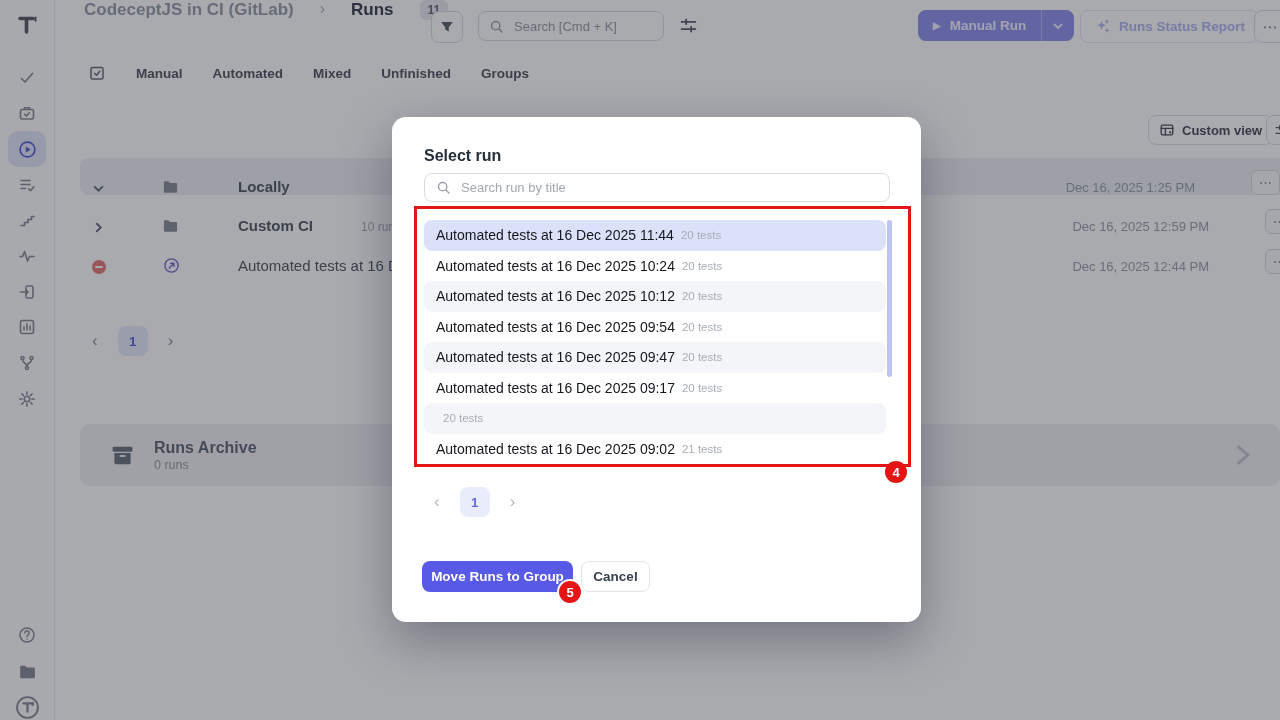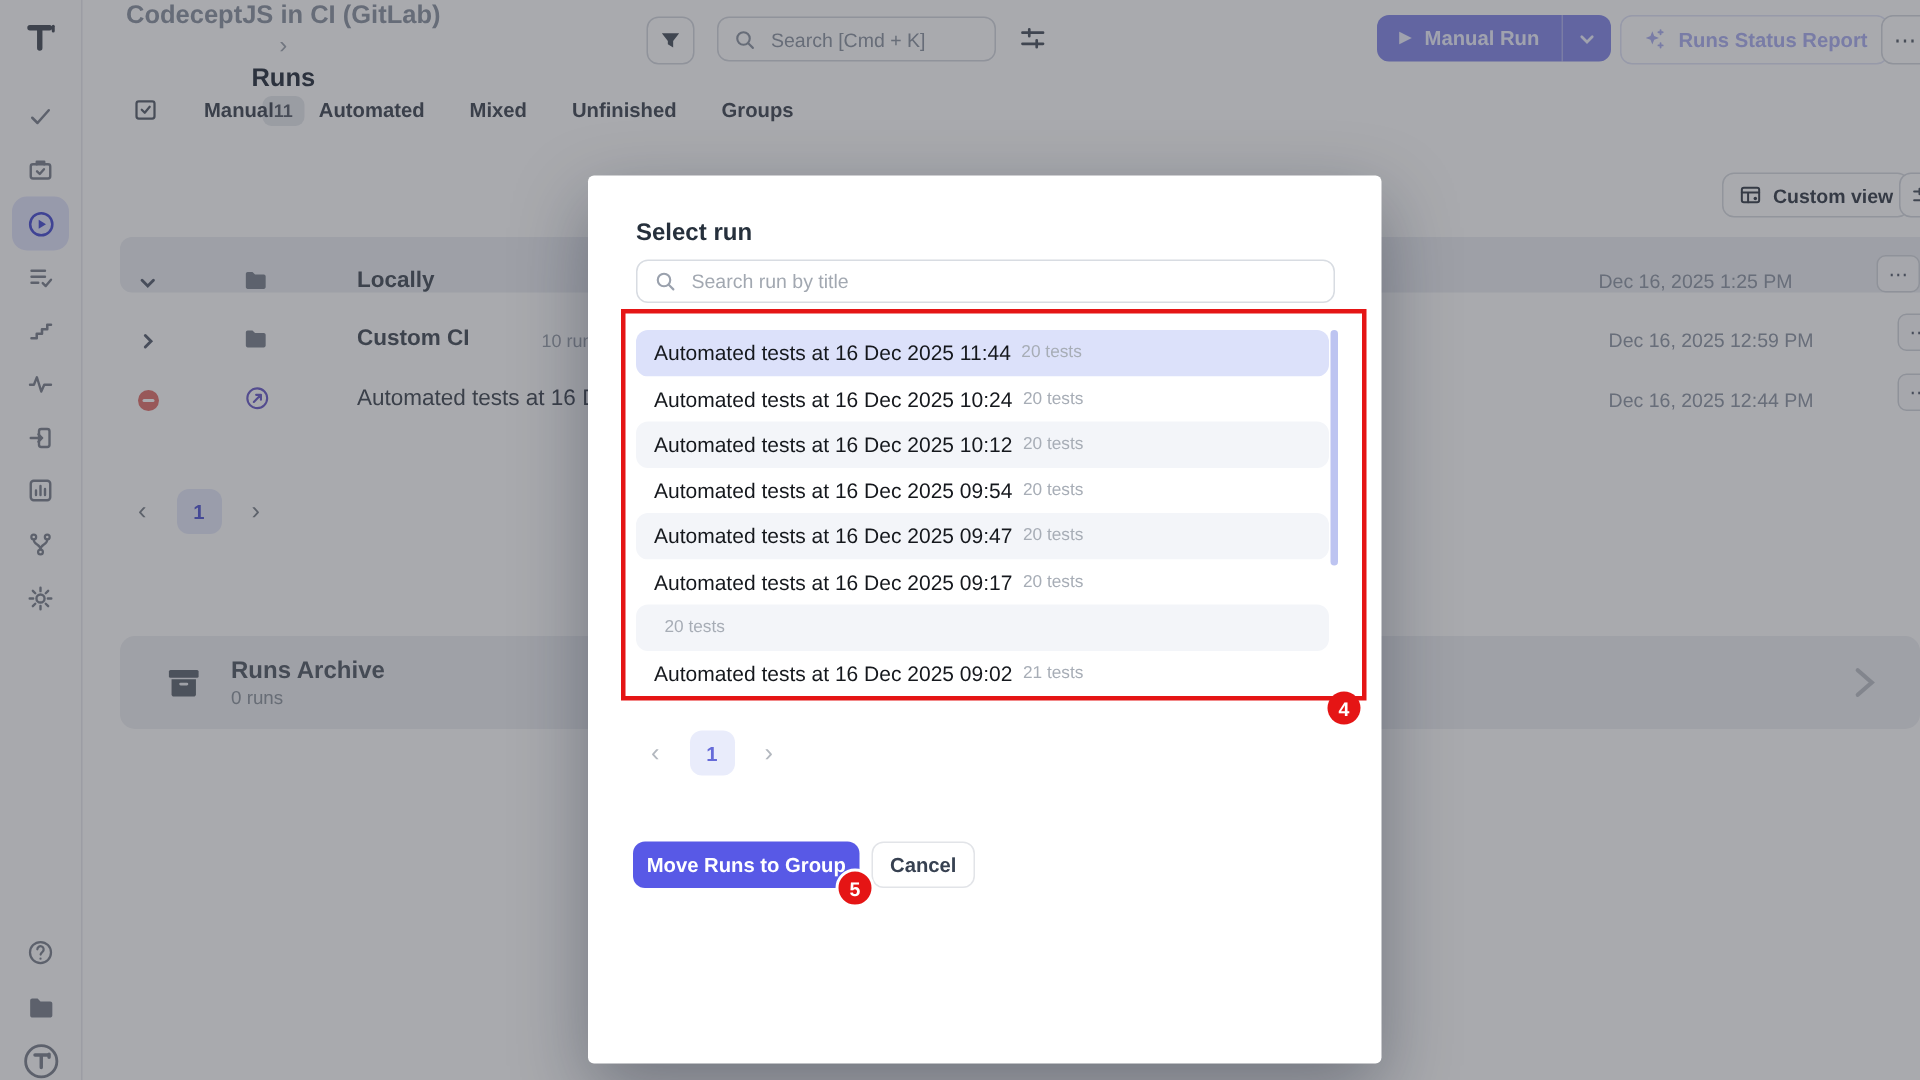--- a/index.html
+++ b/index.html
@@ -8,21 +8,21 @@
   .abs{position:absolute;}
   svg{display:block;}
 
   
   .sidebar{left:0;top:0;width:54px;height:720px;background:#fdfdfe;border-right:1px solid #ececf0;}
   .side-ic{position:absolute;left:8px;width:38px;height:36px;display:flex;align-items:center;justify-content:center;color:#8a909a;}
   .side-ic.active{background:#e4e6fb;border-radius:10px;color:#5d62d8;}
 
   
   .brand{left:15px;top:13px;color:#5b616b;}
-  .crumbs{left:84px;top:0;height:52px;display:flex;align-items:center;gap:2px;flex-direction:column;}
+  .crumbs{left:84px;top:0;height:52px;display:flex;align-items:flex-start;gap:26px;}
   .crumb-project{font-size:17px;font-weight:600;color:#99a0ac;}
   .crumb-sep{font-size:16px;color:#aab0b9;}
   .crumb-page{font-size:17px;font-weight:700;color:#3f4753;}
   .count-badge{background:#e9ebef;color:#6a717c;font-size:12px;font-weight:600;border-radius:6px;padding:3px 8px;}
   .icon-btn{display:flex;align-items:center;justify-content:center;border:1px solid #d9dce2;border-radius:8px;background:#fff;color:#5f6671;}
   .filter-btn{left:431px;top:11px;width:30px;height:30px;}
   .gsearch{left:478px;top:11px;width:186px;height:30px;border:1px solid #d9dce2;border-radius:8px;display:flex;align-items:center;gap:8px;padding:0 10px;box-sizing:border-box;color:#9aa1ad;}
   .gsearch input{border:0;outline:0;background:transparent;font-family:inherit;font-size:13px;color:#b91c1c;width:100%;}
   .gsearch input::placeholder{color:#9aa1ad;}
   .adjust{left:679px;top:16px;color:#5f6671;}
@@ -60,21 +60,21 @@
   .pg-chev{color:#8b9199;font-size:17px;}
   .pg-num{width:30px;height:30px;border-radius:8px;background:#e9ecfb;color:#666bd9;font-size:13.5px;font-weight:600;display:flex;align-items:center;justify-content:center;}
   .archive{left:80px;top:424px;width:1200px;height:62px;background:#f0f1f4;border-radius:10px;display:flex;align-items:center;padding:0 24px 0 30px;box-sizing:border-box;}
   .arch-ic{color:#717881;margin-right:19px;}
   .arch-title{font-size:16px;font-weight:700;color:#666d77;line-height:1.2;}
   .arch-sub{font-size:12.5px;color:#9aa1a9;}
   .arch-chev{margin-left:auto;color:#c3c7cd;}
 
   
   .overlay{left:0;top:0;width:1280px;height:720px;background:rgba(8,12,22,.35);z-index:10;}
-  .modal{left:392px;top:117px;width:529px;height:592px;background:#fff;border-radius:4px;z-index:20;box-shadow:0 18px 50px rgba(15,23,42,.35);}
+  .modal{left:392px;top:117px;width:529px;height:505px;background:#fff;border-radius:14px;z-index:20;box-shadow:0 18px 50px rgba(15,23,42,.35);}
   .m-title{position:absolute;left:32px;top:30px;font-size:16px;font-weight:600;color:#26303c;}
   .m-search{position:absolute;left:32px;top:56px;width:466px;height:29px;border:1px solid #d8dce2;border-radius:8px;display:flex;align-items:center;gap:8px;padding:13px 11px;box-sizing:border-box;color:#9aa1ad;}
   .m-search input{border:0;outline:0;background:transparent;font-family:inherit;font-size:13px;color:#4b5563;width:100%;}
   .m-search input::placeholder{color:#a2a8b1;}
   .m-list{position:absolute;left:32px;top:103px;width:462px;}
   .m-row{height:30.5px;display:flex;align-items:center;padding:0 12px;box-sizing:border-box;border-radius:8px;background:#fff;}
   .m-row.selected{background:#dce1fa;}
   .m-row.stripe{background:#f3f5f9;}
   .m-row .rt{font-size:14px;color:#15181d;white-space:nowrap;}
   .m-row .rc{font-size:11.5px;color:#a7adb6;margin-left:7px;white-space:nowrap;}

